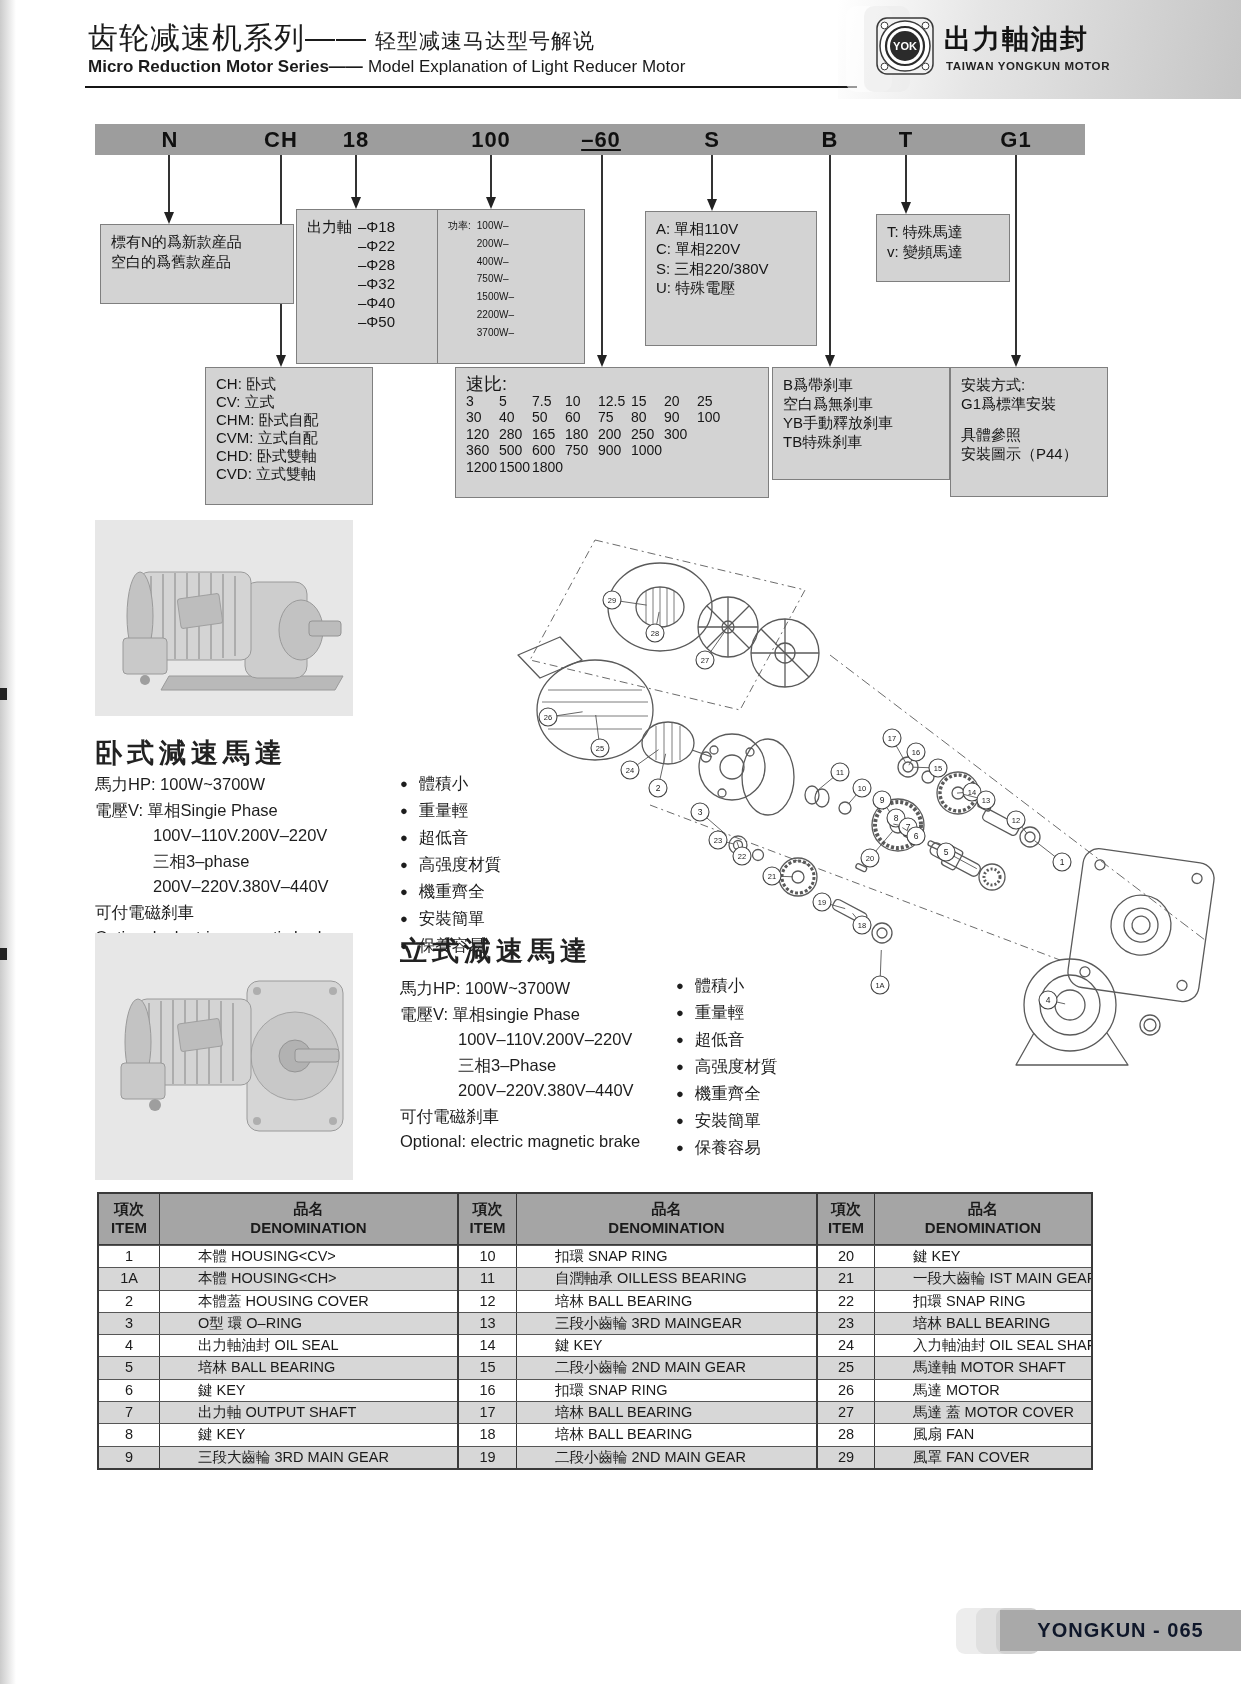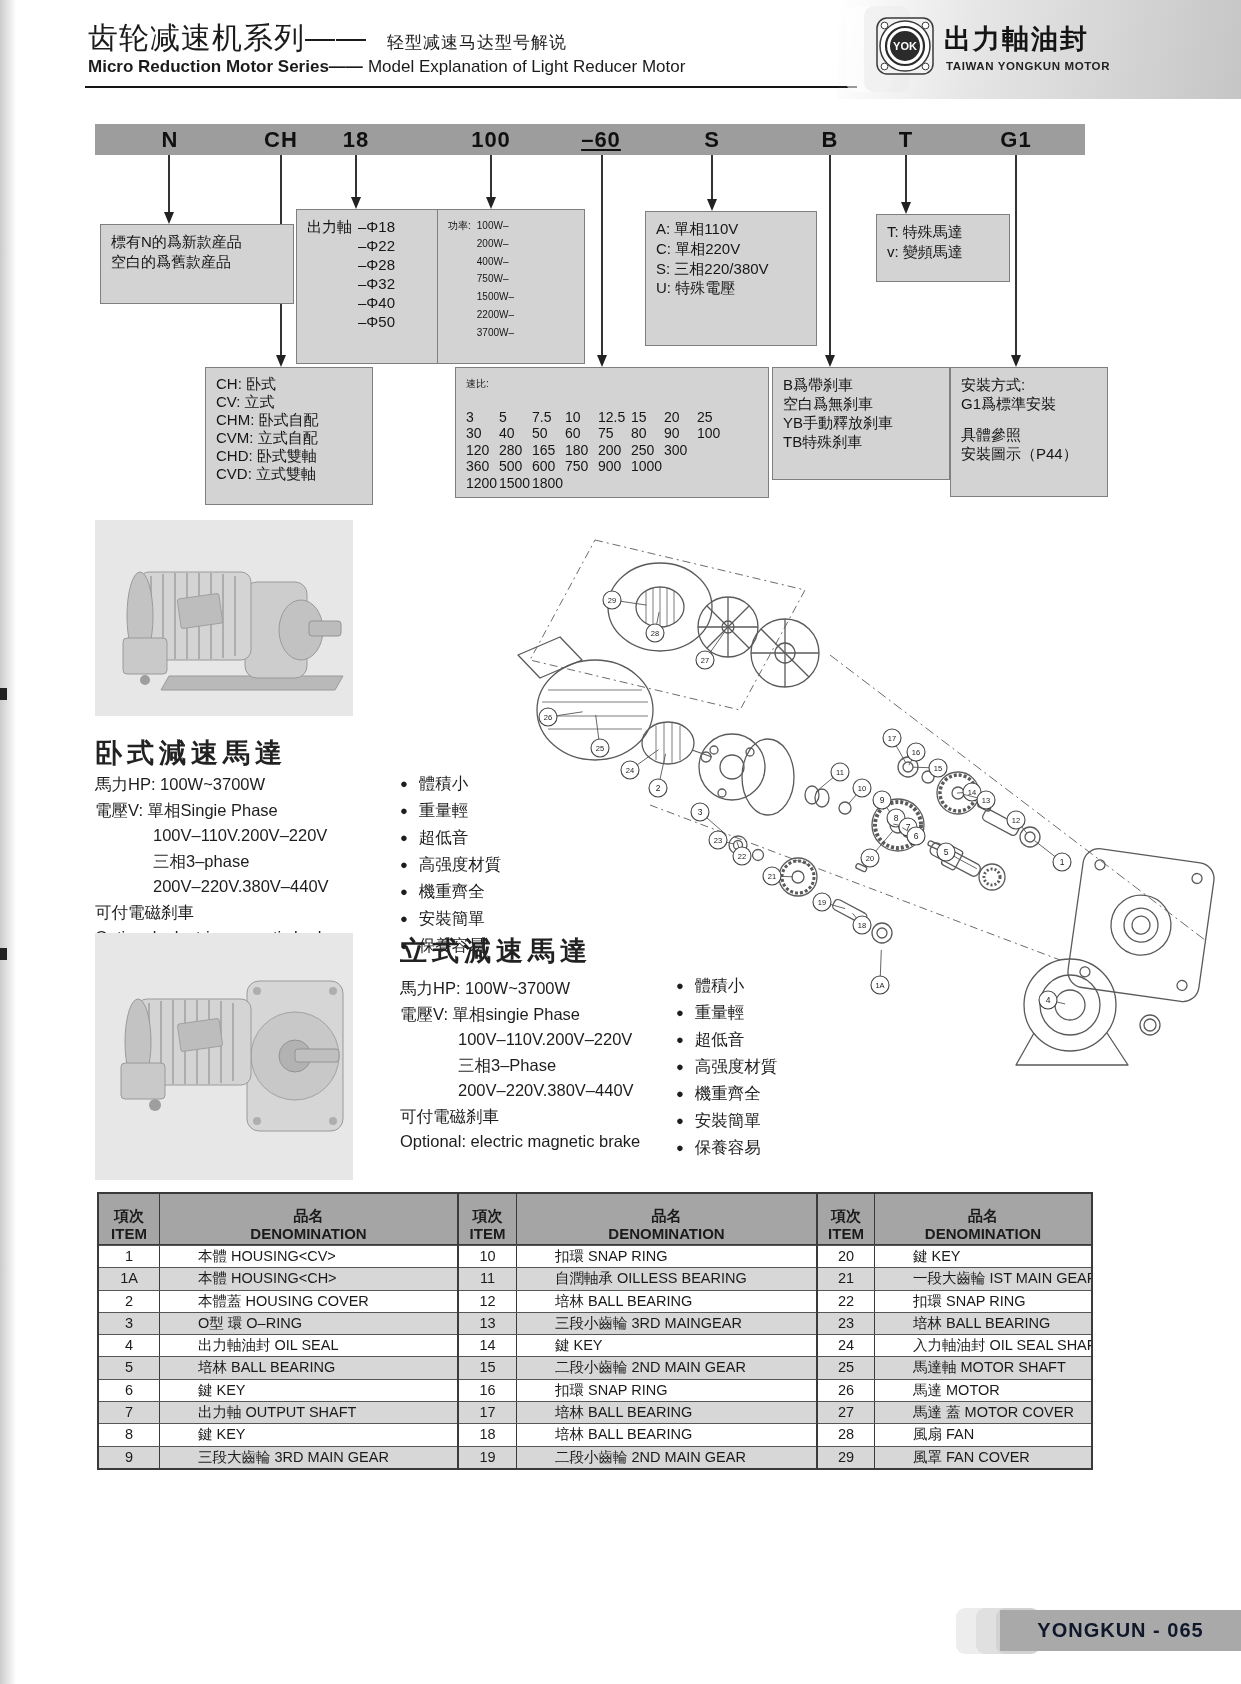--- a/index.html
+++ b/index.html
@@ -8,21 +8,21 @@
     background:#ffffff;color:#1b1b1b;
     font-family:"Liberation Sans","DejaVu Sans",sans-serif;
   }
   
   .left-shade{position:absolute;left:0;top:0;width:16px;height:1684px;
     background:linear-gradient(to right,rgba(160,160,160,.55),rgba(255,255,255,0));}
   .reg-mark{position:absolute;left:0;width:7px;height:12px;background:#222}
   
   .title-zh{position:absolute;left:88px;top:18px;white-space:nowrap}
   .title-zh .b{font-size:30px;font-weight:400;letter-spacing:1px}
-  .title-zh .l{font-size:17px;font-weight:500;margin-left:20px;letter-spacing:1px}
+  .title-zh .l{font-size:21px;font-weight:500;margin-left:8px;letter-spacing:1px}
   .title-en{position:absolute;left:88px;top:57px;white-space:nowrap}
   .title-en .b{font-size:17px;font-weight:700}
   .title-en .l{font-size:17px;font-weight:400;margin-left:5px}
   .header-rule{position:absolute;left:85px;top:86px;width:772px;height:2px;background:#151515}
   .logo-area{position:absolute;left:838px;top:0;width:403px;height:99px;
     background:linear-gradient(100deg,rgba(190,190,190,0) 0%,rgba(170,170,170,.30) 35%,rgba(140,140,140,.50) 100%);}
   .logo-card{position:absolute;top:6px;width:46px;height:86px;border-radius:10px}
   .emblem{position:absolute;left:874px;top:15px}
   .logo-zh{position:absolute;left:944px;top:21px;font-size:27px;font-weight:800;letter-spacing:2px;color:#141414;white-space:nowrap}
   .logo-en{position:absolute;left:946px;top:60px;font-size:11.5px;font-weight:700;letter-spacing:.6px;color:#222;white-space:nowrap}
@@ -40,21 +40,21 @@
   .box .gap{height:12px}
   .kv{display:flex;align-items:flex-start}
   .kv .kv-label{white-space:nowrap;margin-right:6px}
   .kv .vals .ln{white-space:nowrap}
   #shaft-box{line-height:19px}
   #power-box{font-size:10px;line-height:17.8px}
   #type-box{line-height:18px}
   #brake-box{line-height:19px}
   #mount-box{line-height:19px}
   #ratio-box{font-size:14px;line-height:16.5px;padding-top:8px}
-  #ratio-box .rlabel{font-size:10px;margin-bottom:16px}
+  #ratio-box .rlabel{font-size:18px;margin-bottom:0}
   #ratio-box .nrow{white-space:nowrap}
   #ratio-box .num{display:inline-block;min-width:33px}
   
   .photo{position:absolute;background:#e7e7e7}
   
   .sec-title{position:absolute;font-size:27px;font-weight:700;letter-spacing:5px;color:#222;white-space:nowrap}
   .specs{position:absolute;font-size:16.5px;line-height:25.5px;color:#1d1d1d}
   .specs .ln{white-space:nowrap}
   .specs .ln.ind{padding-left:58px}
   .features{position:absolute;font-size:16.5px;color:#1d1d1d}
@@ -63,21 +63,21 @@
   
   #parts-table{position:absolute;left:97px;top:1192px;display:flex;border:2px solid #3a3a3a}
   .tgroup{border-left:2px solid #3a3a3a}
   .tgroup:first-child{border-left:none}
   .trow{display:flex;height:21.3px;background:#fff;border-top:1px solid #565656;font-size:14.5px}
   .trow.alt{background:#d7d7d7}
   .trow.thead{height:50px;background:#a5a5a5;border-top:none;border-bottom:1.5px solid #3a3a3a;font-weight:700}
   .td,.th{display:block}
   .td.item{text-align:center;line-height:21.3px;border-right:1.5px solid #3a3a3a;flex:none}
   .td.name{padding-left:38px;line-height:21.3px;flex:1;white-space:nowrap;overflow:hidden}
-  .th{display:flex;flex-direction:column;justify-content:flex-end;text-align:center;line-height:1.25;font-size:15px}
+  .th{display:flex;flex-direction:column;justify-content:center;text-align:center;line-height:1.25;font-size:15px}
   .th.item{border-right:1.5px solid #3a3a3a;flex:none}
   .th.name{flex:1}
   
   #diagram{position:absolute;left:500px;top:505px}
   
   .fsq{position:absolute;top:1608px;width:44px;height:46px;border-radius:9px;z-index:1}
   .footer-bar{position:absolute;left:1000px;top:1610px;width:241px;height:41px;background:#a9a9a9;z-index:2;
     display:flex;align-items:center;justify-content:center}
   .footer-bar span{color:#0f172a;font-size:20px;font-weight:700;letter-spacing:1px}
 </style>

